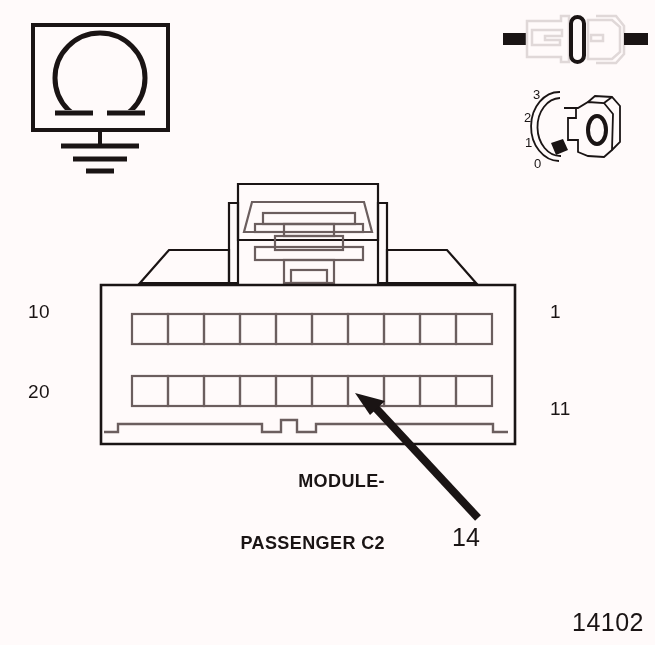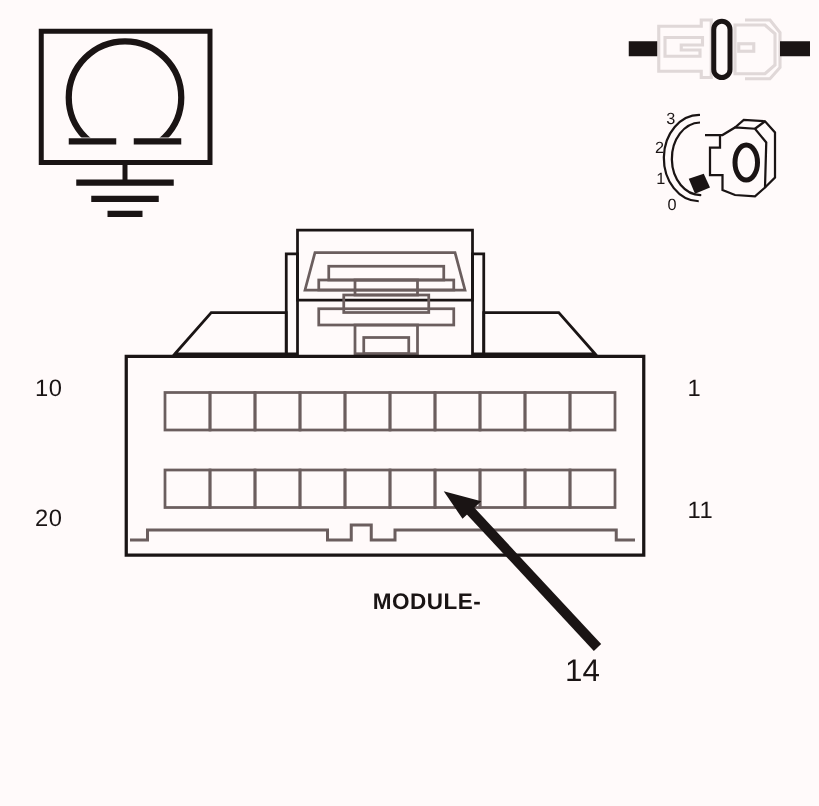--- a/index.html
+++ b/index.html
@@ -169,22 +169,24 @@
     </g>
 
   </svg>
 
   <div class="txt key-num" style="left:533px; top:88px;">3</div>
   <div class="txt key-num" style="left:524px; top:111px;">2</div>
   <div class="txt key-num" style="left:525px; top:136px;">1</div>
   <div class="txt key-num" style="left:534px; top:157px;">0</div>
 
   <div class="txt pin-num" style="left:28px; top:302px;">10</div>
-  <div class="txt pin-num" style="left:28px; top:406px;">20</div>
+  <div class="txt pin-num" style="left:28px; top:382px;">20</div>
   <div class="txt pin-num" style="left:550px; top:302px;">1</div>
   <div class="txt pin-num" style="left:550px; top:399px;">11</div>
 
   <div class="txt caption" style="left:205px; top:472px; width:180px;">MODULE-</div>
+  <div class="txt caption" style="left:205px; top:534px; width:180px;">PASSENGER C2</div>
 
   <div class="txt callout" style="left:452px; top:525px;">14</div>
 
+  <div class="txt fig-num" style="left:572px; top:610px;">14102</div>
 
 </div>
 
 </body></html>

